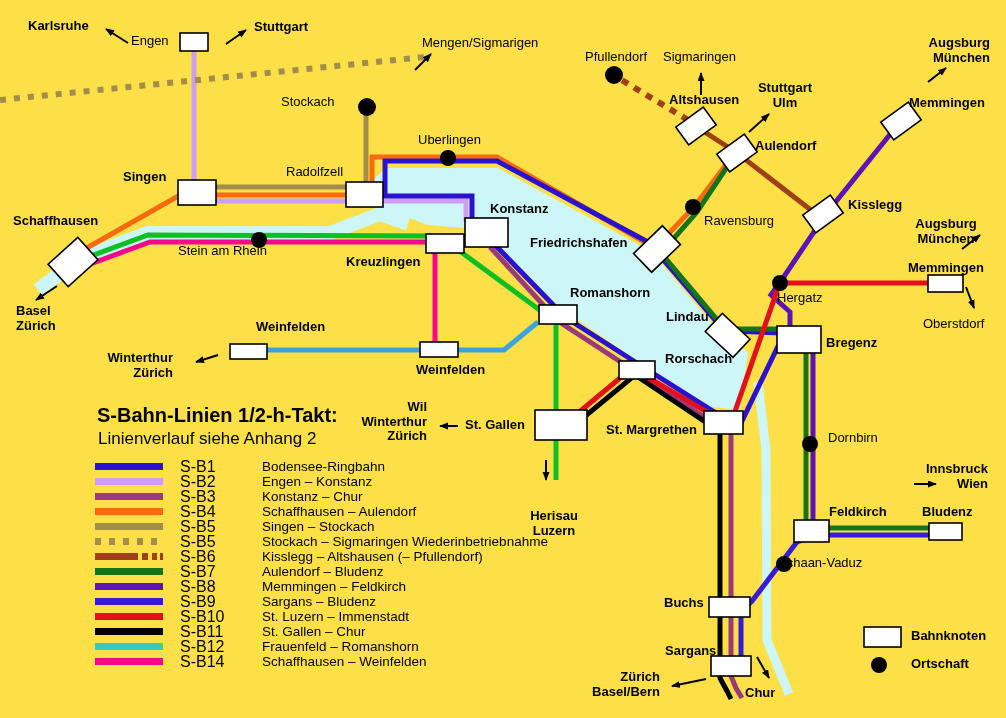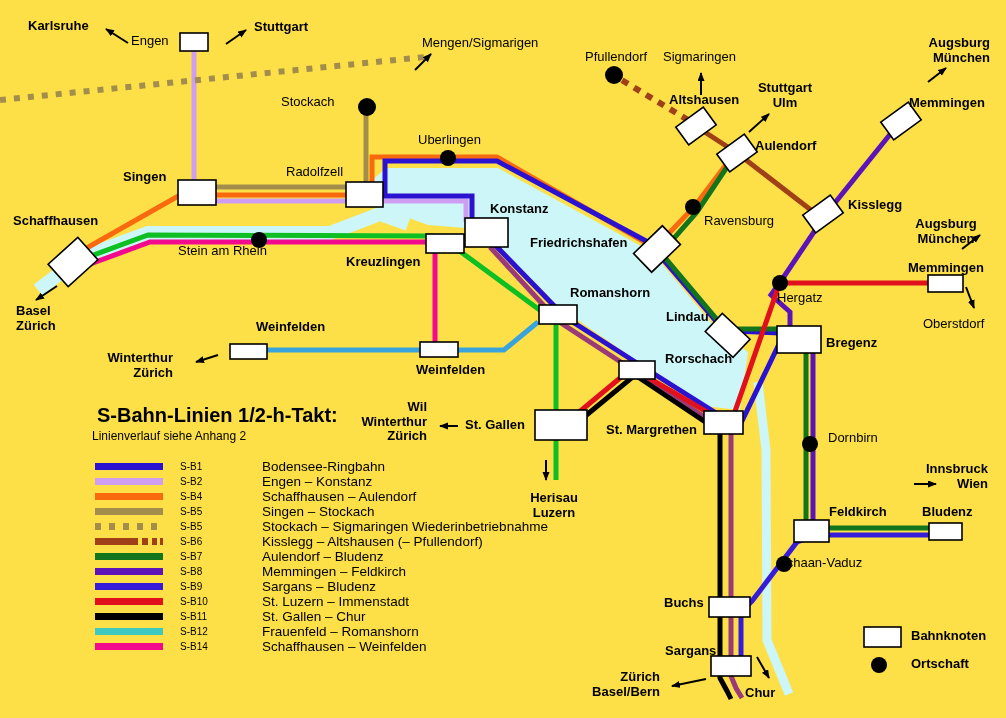--- a/index.html
+++ b/index.html
@@ -4,25 +4,25 @@
 <style>
   html,body{margin:0;padding:0;background:#fff;}
   #stage{position:relative;width:1006px;height:718px;background:#fde047;overflow:hidden;
          font-family:"Liberation Sans",sans-serif;}
   #net{position:absolute;left:0;top:0;}
   .L{position:absolute;font-size:13px;color:#000;white-space:pre-line;line-height:1.12;z-index:5;}
   .B{font-weight:bold;}
   .R{text-align:right;}
   .C{text-align:center;}
   #title{position:absolute;left:97px;top:404px;font-size:20px;font-weight:bold;z-index:5;}
-  #subtitle{position:absolute;left:92px;top:429px;font-size:12px;z-index:5;}
+  #subtitle{position:absolute;left:98px;top:429px;font-size:17px;z-index:5;}
   #legend{position:absolute;left:95px;top:459px;z-index:5;}
   .lr{display:flex;align-items:center;height:15px;}
   .sw{width:68px;height:7px;margin-right:17px;flex:0 0 68px;}
-  .lid{width:82px;font-size:10px;flex:0 0 82px;}
+  .lid{width:82px;font-size:16px;flex:0 0 82px;}
   .lroute{font-size:13.5px;white-space:nowrap;}
 </style>
 </head>
 <body>
 
 <div id="stage">
 
 <svg id="net" width="1006" height="718" viewBox="0 0 1006 718">
   <defs>
     <marker id="ah" markerWidth="10" markerHeight="8" refX="8" refY="3.5" orient="auto" markerUnits="userSpaceOnUse">
@@ -161,21 +161,21 @@
 <div class="L B" style="left:256px;top:320px">Weinfelden</div>
 <div class="L B R" style="left:107px;top:351px;width:66px">Winterthur
 Zürich</div>
 <div class="L B" style="left:416px;top:363px">Weinfelden</div>
 <div class="L B" style="left:665px;top:352px">Rorschach</div>
 <div class="L B" style="left:606px;top:423px">St. Margrethen</div>
 <div class="L B R" style="left:359px;top:400px;width:68px">Wil
 Winterthur
 Zürich</div>
 <div class="L B" style="left:465px;top:418px">St. Gallen</div>
-<div class="L B C" style="left:524px;top:491px;width:60px">Herisau
+<div class="L B C" style="left:524px;top:509px;width:60px">Herisau
 Luzern</div>
 <div class="L" style="left:828px;top:431px">Dornbirn</div>
 <div class="L B R" style="left:920px;top:462px;width:68px">Innsbruck
 Wien</div>
 <div class="L B" style="left:829px;top:505px">Feldkirch</div>
 <div class="L B" style="left:922px;top:505px">Bludenz</div>
 <div class="L" style="left:778px;top:556px">Schaan-Vaduz</div>
 <div class="L B" style="left:664px;top:596px">Buchs</div>
 <div class="L B" style="left:665px;top:644px">Sargans</div>
 <div class="L B R" style="left:592px;top:670px;width:68px">Zürich
@@ -192,20 +192,25 @@
         <span class="sw" style="background: rgb(43, 18, 208);"></span>
         <span class="lid">S-B1</span>
         <span class="lroute">Bodensee-Ringbahn</span>
       </div>
   <div class="lr">
         <span class="sw" style="background: rgb(207, 157, 242);"></span>
         <span class="lid">S-B2</span>
         <span class="lroute">Engen – Konstanz</span>
       </div>
   <div class="lr">
+        <span class="sw" style="background: rgb(154, 58, 120);"></span>
+        <span class="lid">S-B3</span>
+        <span class="lroute">Konstanz – Chur</span>
+      </div>
+  <div class="lr">
         <span class="sw" style="background: rgb(249, 105, 14);"></span>
         <span class="lid">S-B4</span>
         <span class="lroute">Schaffhausen – Aulendorf</span>
       </div>
   <div class="lr">
         <span class="sw" style="background: rgb(163, 141, 77);"></span>
         <span class="lid">S-B5</span>
         <span class="lroute">Singen – Stockach</span>
       </div>
   <div class="lr">

